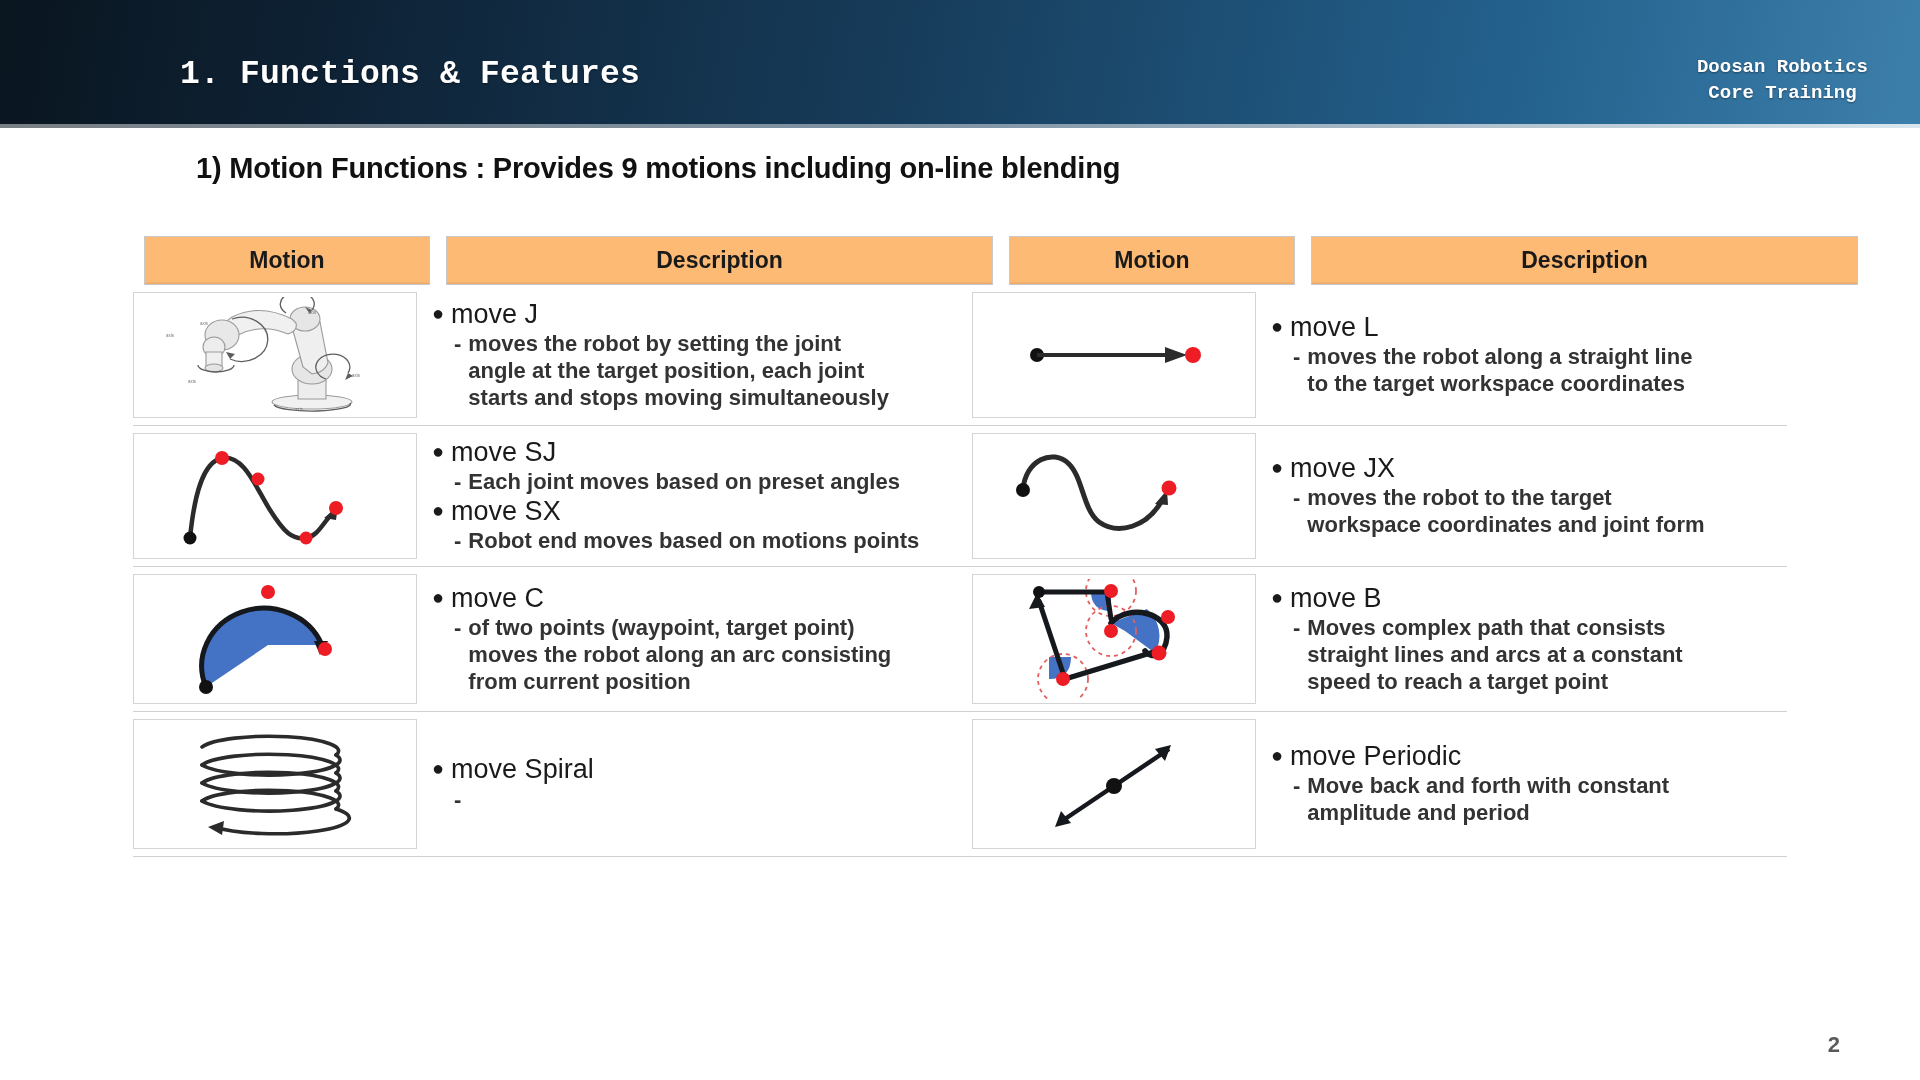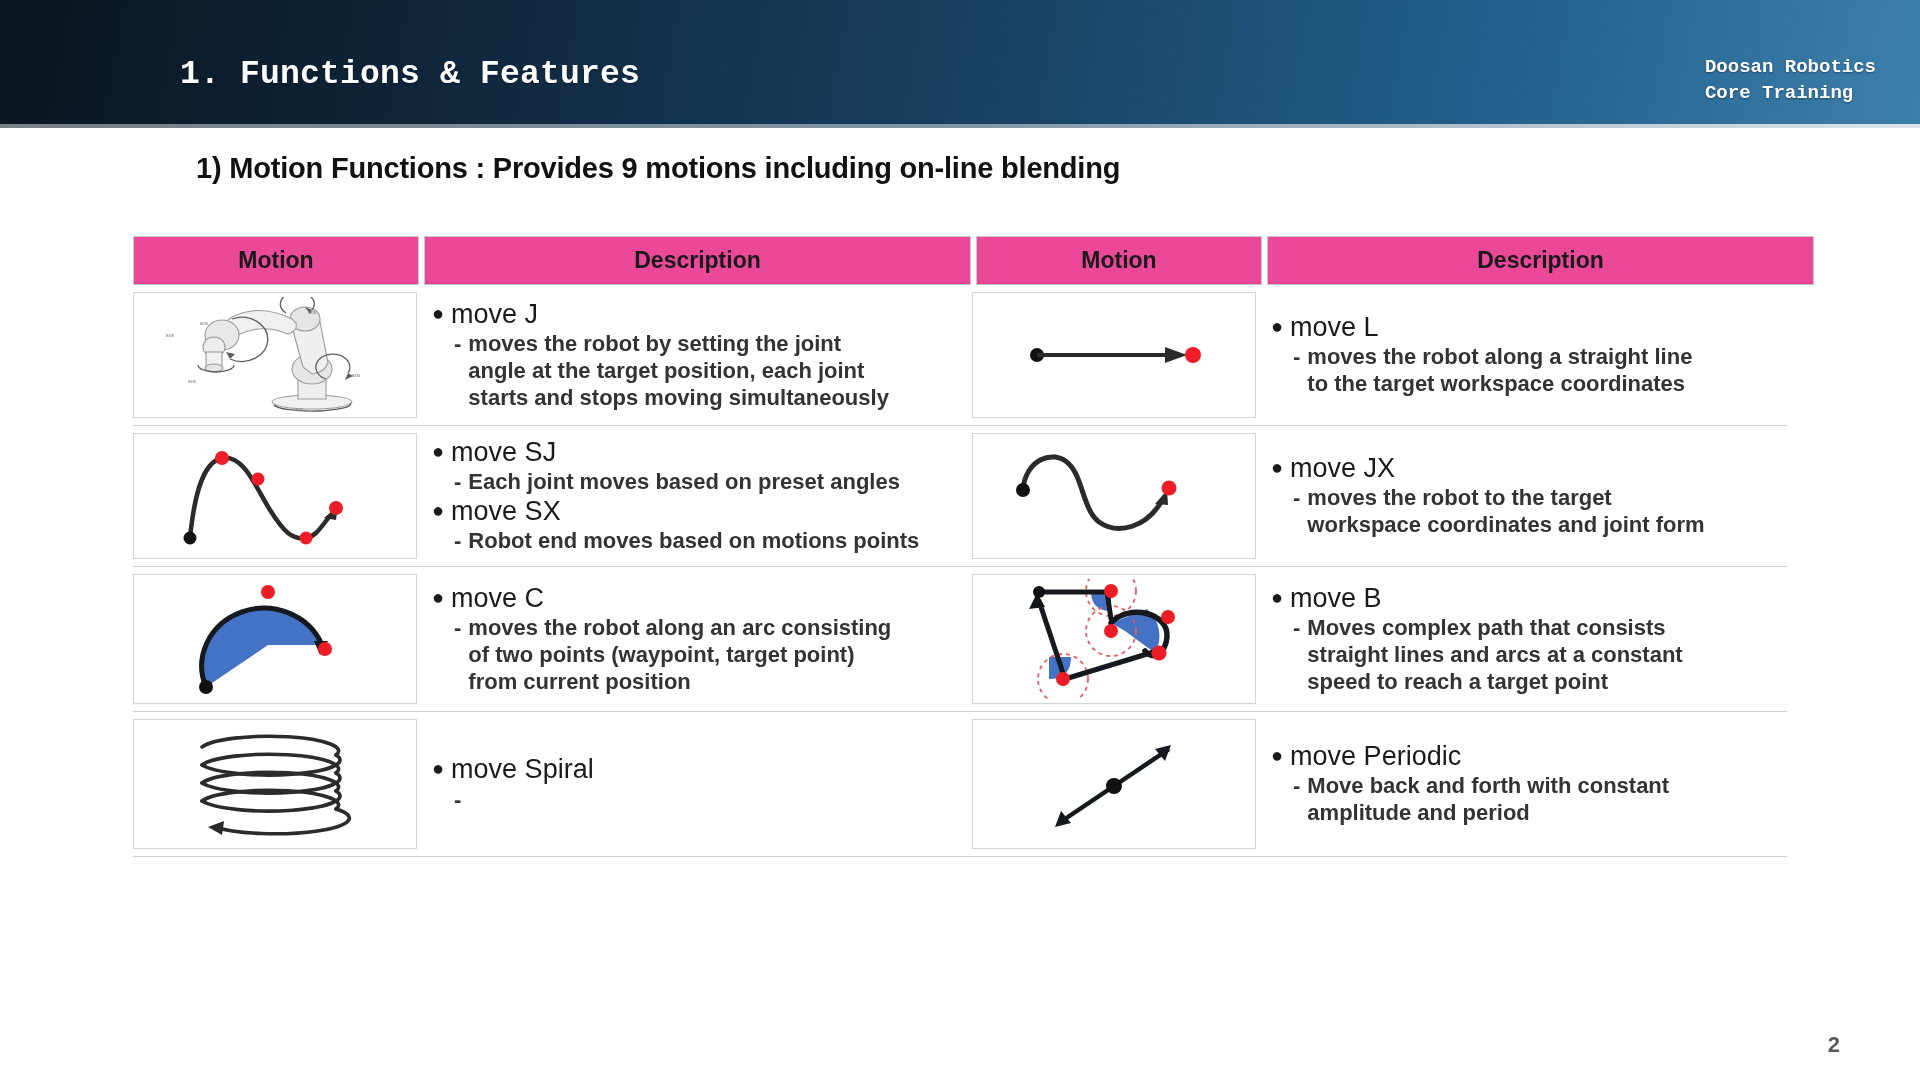--- a/index.html
+++ b/index.html
@@ -16,46 +16,47 @@
     position:absolute;left:0;top:0;width:1920px;height:124px;
     background:linear-gradient(100deg,#0a1620 0%,#0e2235 18%,#173d5c 48%,#23608c 78%,#3d7fab 100%);
     font-family:Liberation Mono, monospace;
   }
   .header-title{
     position:absolute;left:180px;top:56px;
     color:#ffffff;font-size:33px;font-weight:bold;letter-spacing:.2px;
     text-shadow:0 1px 2px rgba(0,0,0,.45);
   }
   .header-brand{
-    position:absolute;right:44px;top:55px;
-    text-align:left;color:#ffffff;font-size:19px;font-weight:bold;line-height:1.35;
+    position:absolute;right:52px;top:55px;
+    text-align:center;color:#ffffff;font-size:19px;font-weight:bold;line-height:1.35;
     text-shadow:0 1px 2px rgba(0,0,0,.4);
   }
   .header-underline{
     position:absolute;left:0;top:124px;width:1920px;height:4px;
     background:linear-gradient(90deg,#0a1620 0%,#173d5c 50%,#bcd2e0 100%);
     opacity:.55;
   }
 
   
   .subtitle{
     position:absolute;left:196px;top:152px;
     font-size:29px;font-weight:bold;color:#111111;letter-spacing:-.2px;
   }
 
   
   .table{
     position:absolute;left:133px;top:236px;width:1654px;
   }
   .thead{display:flex;gap:5px;}
   .th{
-    background:#ec4899;border:1px solid #c9c9c9;
+    background:#fdba74;border:1px solid #c9c9c9;
     height:47px;display:flex;align-items:center;justify-content:center;
     font-size:23px;font-weight:bold;color:#1a1a1a;
     box-shadow:inset 0 -2px 2px -1px rgba(0,0,0,.12);
+    margin-left:11px;
   }
   .col-motion{width:284px;flex:0 0 284px;}
   .col-desc{width:545px;flex:0 0 545px;}
 
   .row{
     display:flex;gap:5px;align-items:stretch;
     border-bottom:1px solid #d0d0d0;
     padding-top:7px;padding-bottom:7px;
   }
   .row:last-child{border-bottom:1px solid #d0d0d0;}
@@ -283,22 +284,22 @@
     </div>
 
     <div class="cell-desc">
       <div class="bullet">
         <span class="dot">●</span>
         <span>move C</span>
       </div>
       <div class="sub">
         <span class="dash">-</span>
         <span>
+          <span class="txt">of two points (waypoint, target point)</span>
           <span class="txt">moves the robot along an arc consisting</span>
-          <span class="txt">of two points (waypoint, target point)</span>
           <span class="txt">from current position</span>
         </span>
       </div>
     </div>
 
     <div class="cell-motion">
       <svg width="270" height="120" viewBox="0 0 270 120">
 
         <path d="M112 12 L132 12 L132 32 Q112 32 112 12 Z" fill="#4472c4"></path>
         <path d="M70 78 L92 78 Q92 100 70 100 Z" fill="#4472c4"></path>

